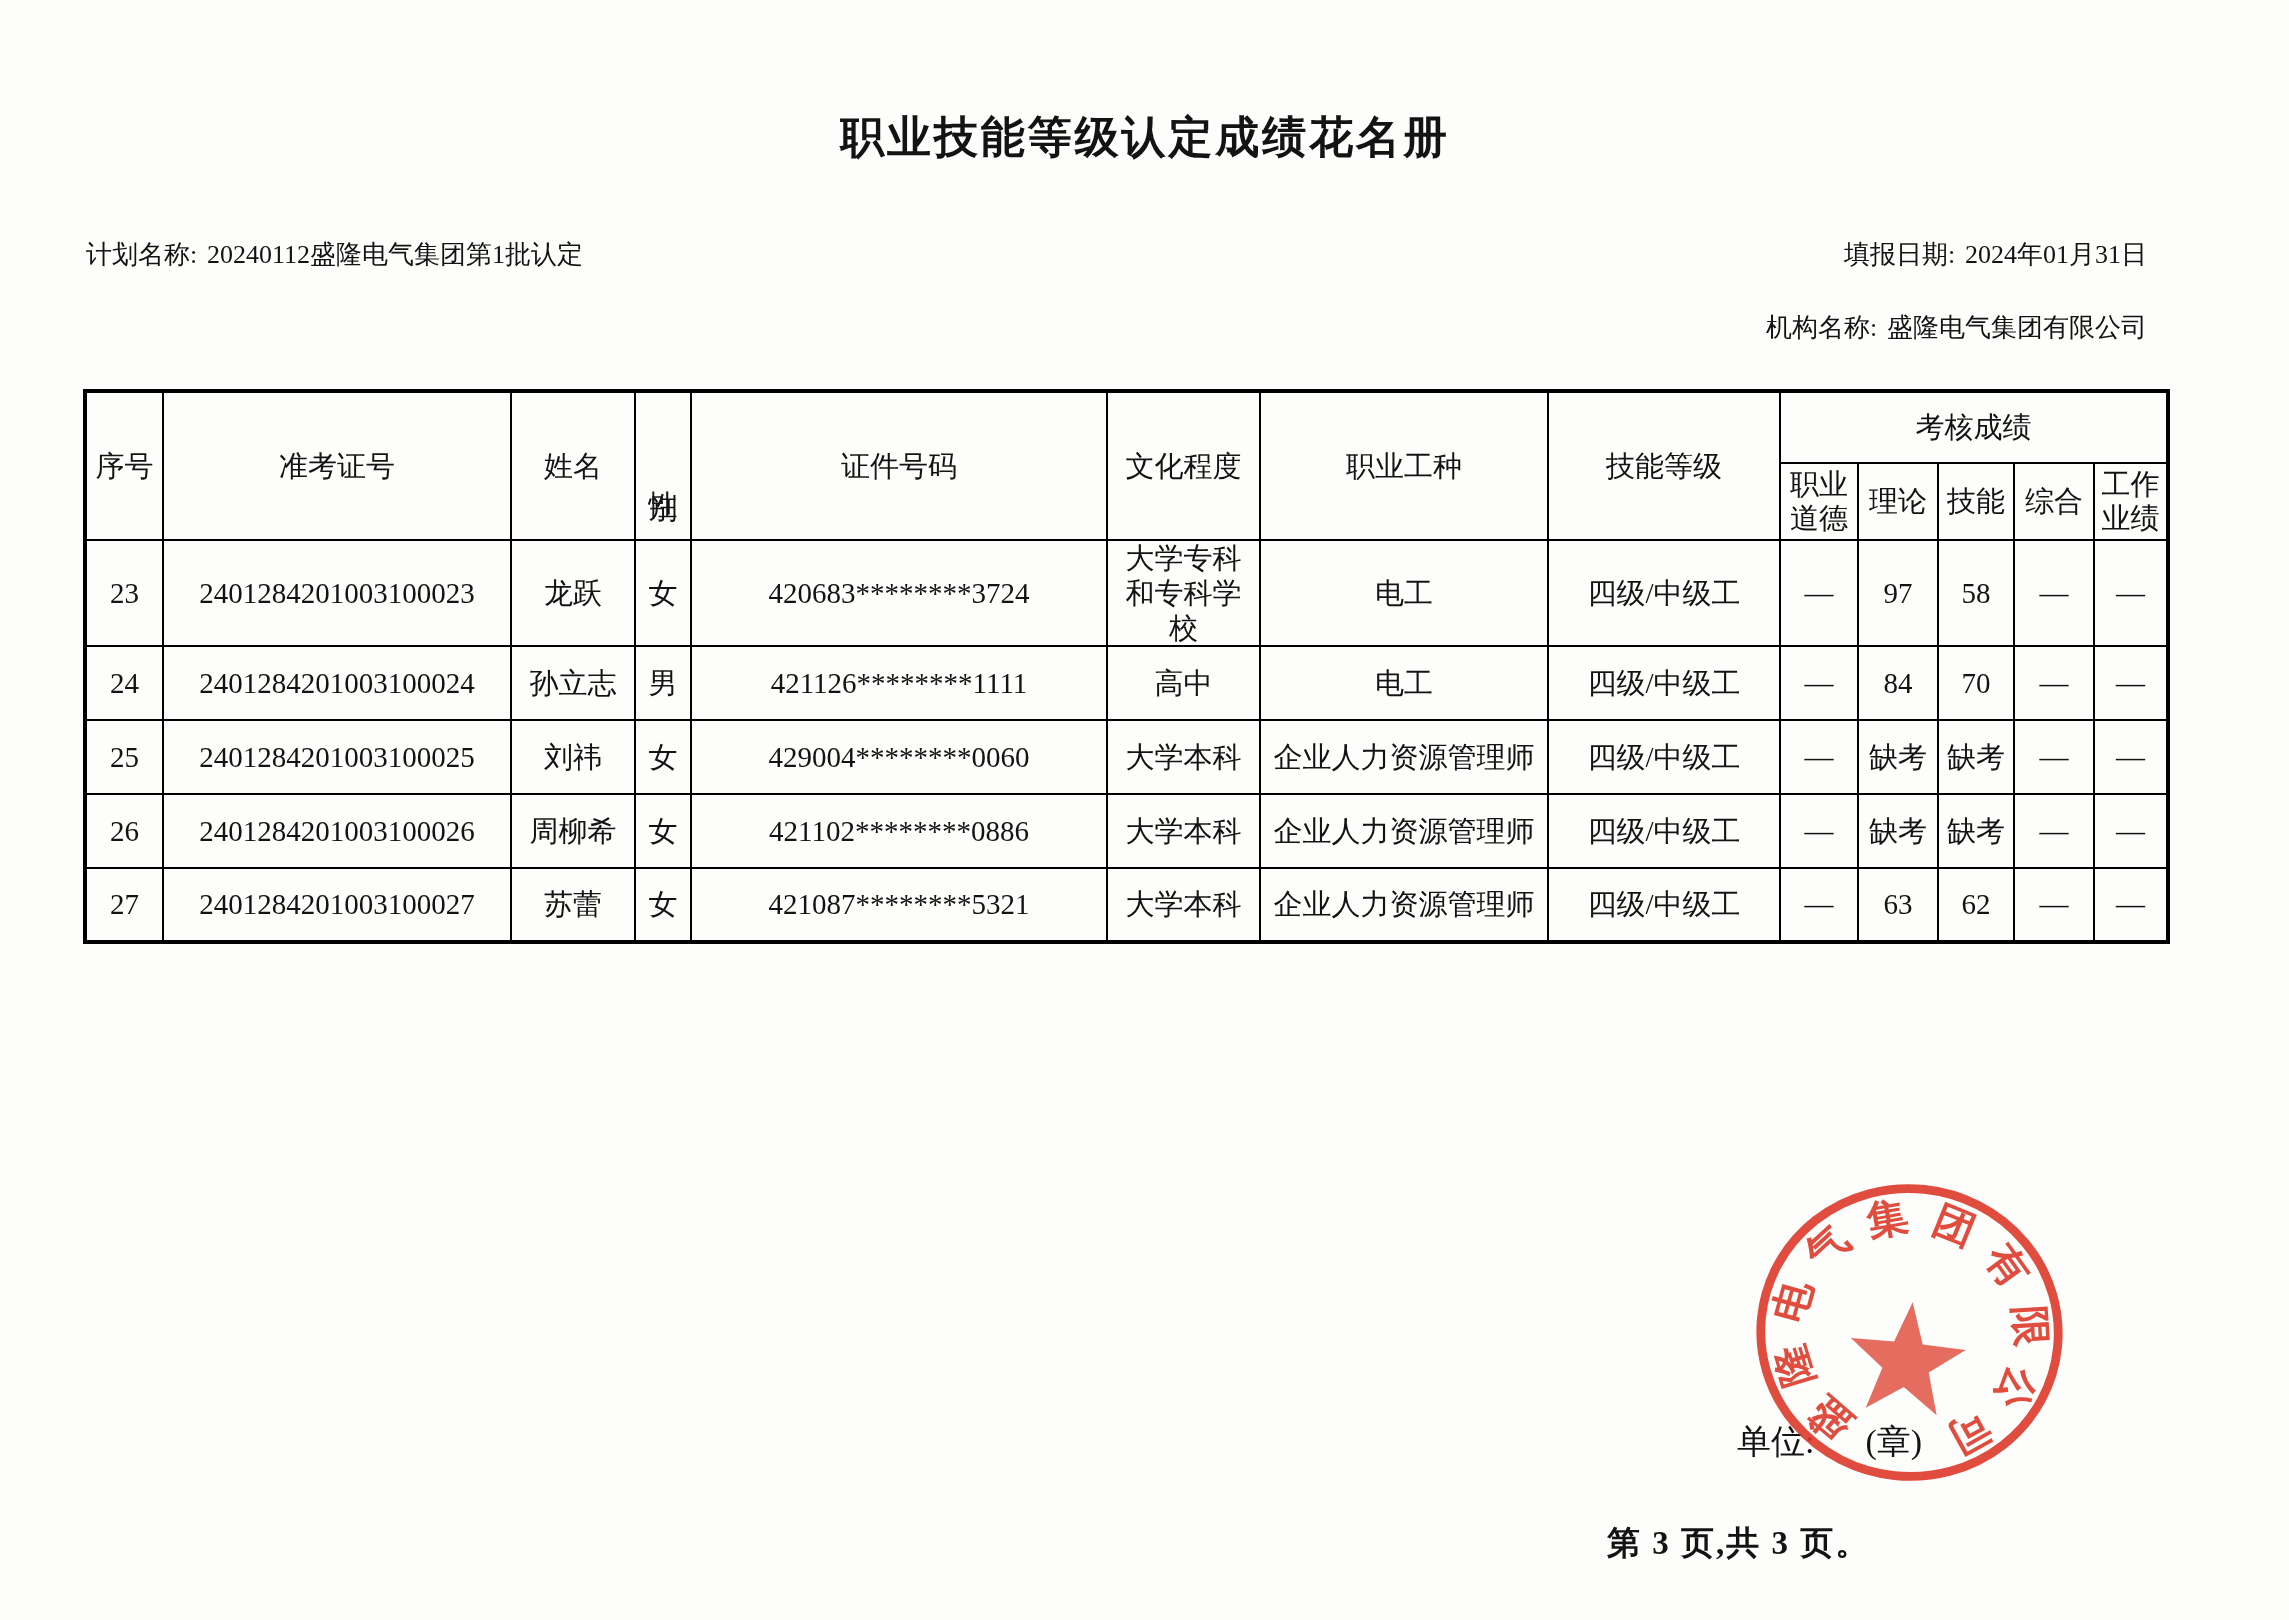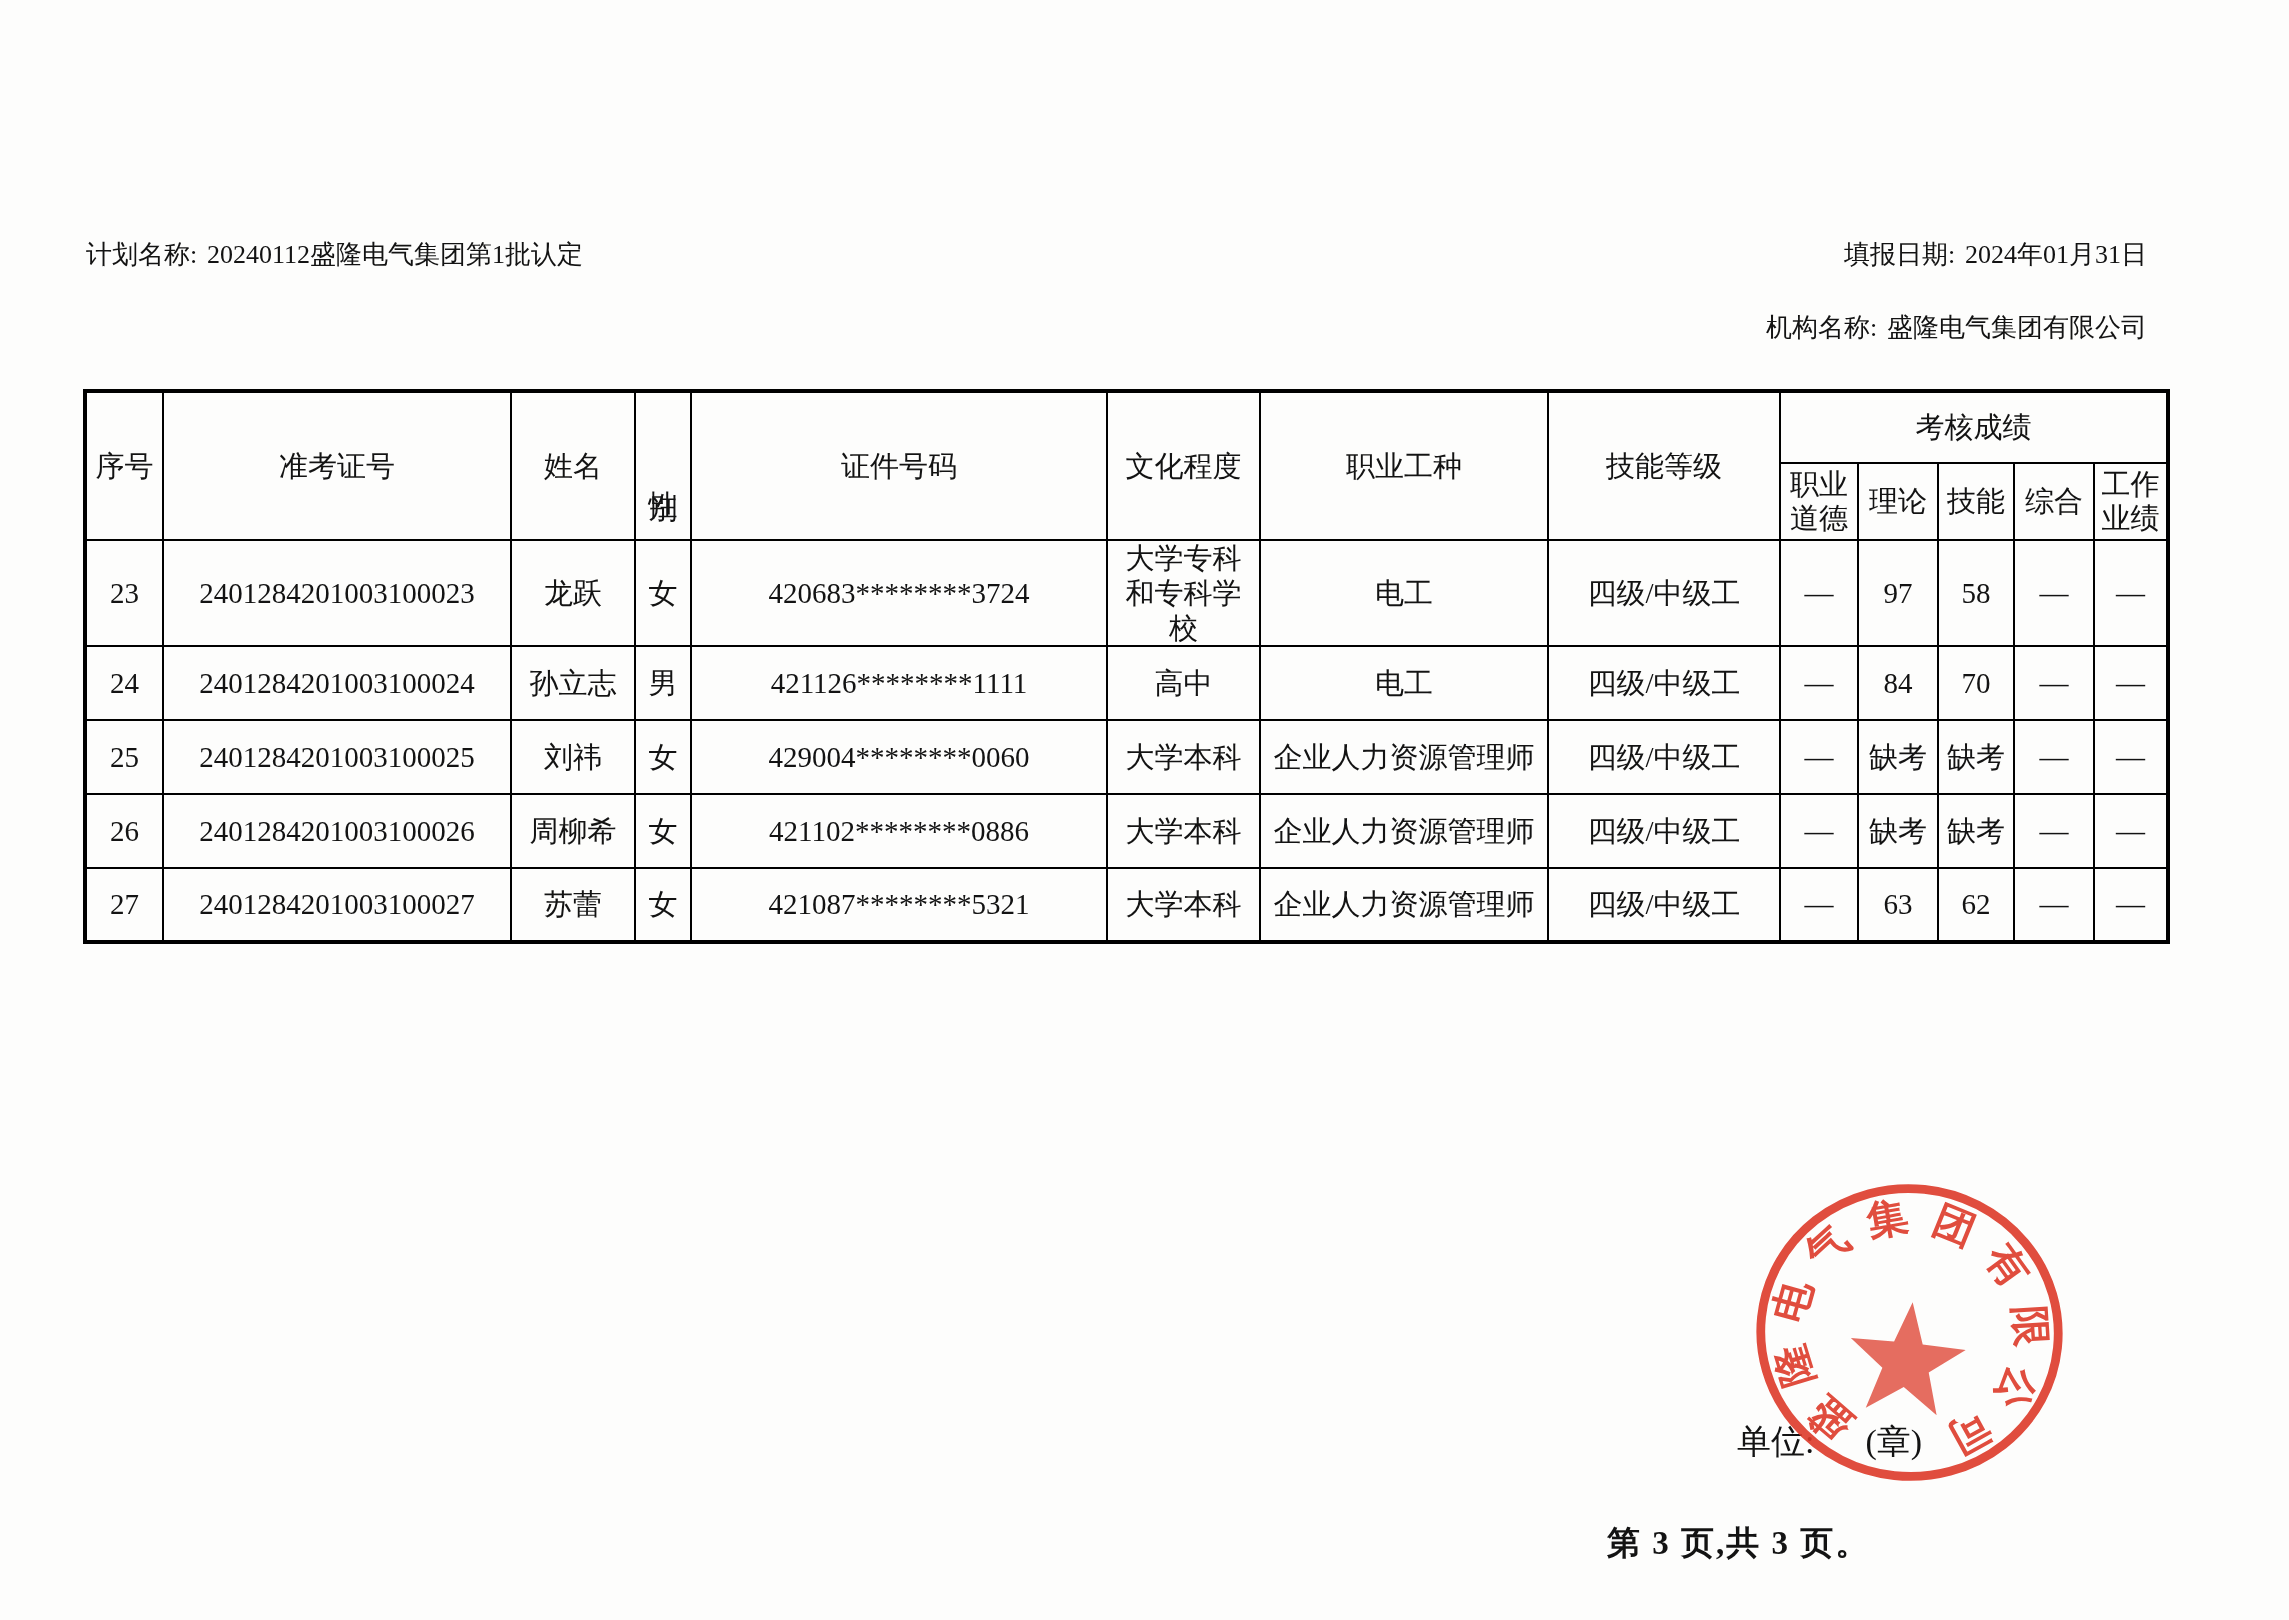--- a/index.html
+++ b/index.html
@@ -44,20 +44,21 @@
   .stamp-ring{fill:none; stroke:currentColor; stroke-width:9;}
   .stamp-char{fill:currentColor; font-family:"DejaVu Sans","Liberation Sans",sans-serif;
     font-size:42px; font-weight:700; text-anchor:middle; dominant-baseline:central;}
   .stamp-star{fill:currentColor; opacity:0.82;}
 </style>
 </head>
 <body>
 
 <div class="page">
 
+  <div class="title">职业技能等级认定成绩花名册</div>
 
   <div class="meta" id="plan-name">
     <span class="lbl">计划名称:</span><span>20240112盛隆电气集团第1批认定</span>
   </div>
   <div class="meta" id="report-date">
     <span class="lbl">填报日期:</span><span>2024年01月31日</span>
   </div>
   <div class="meta" id="org-name">
     <span class="lbl">机构名称:</span><span>盛隆电气集团有限公司</span>
   </div>

